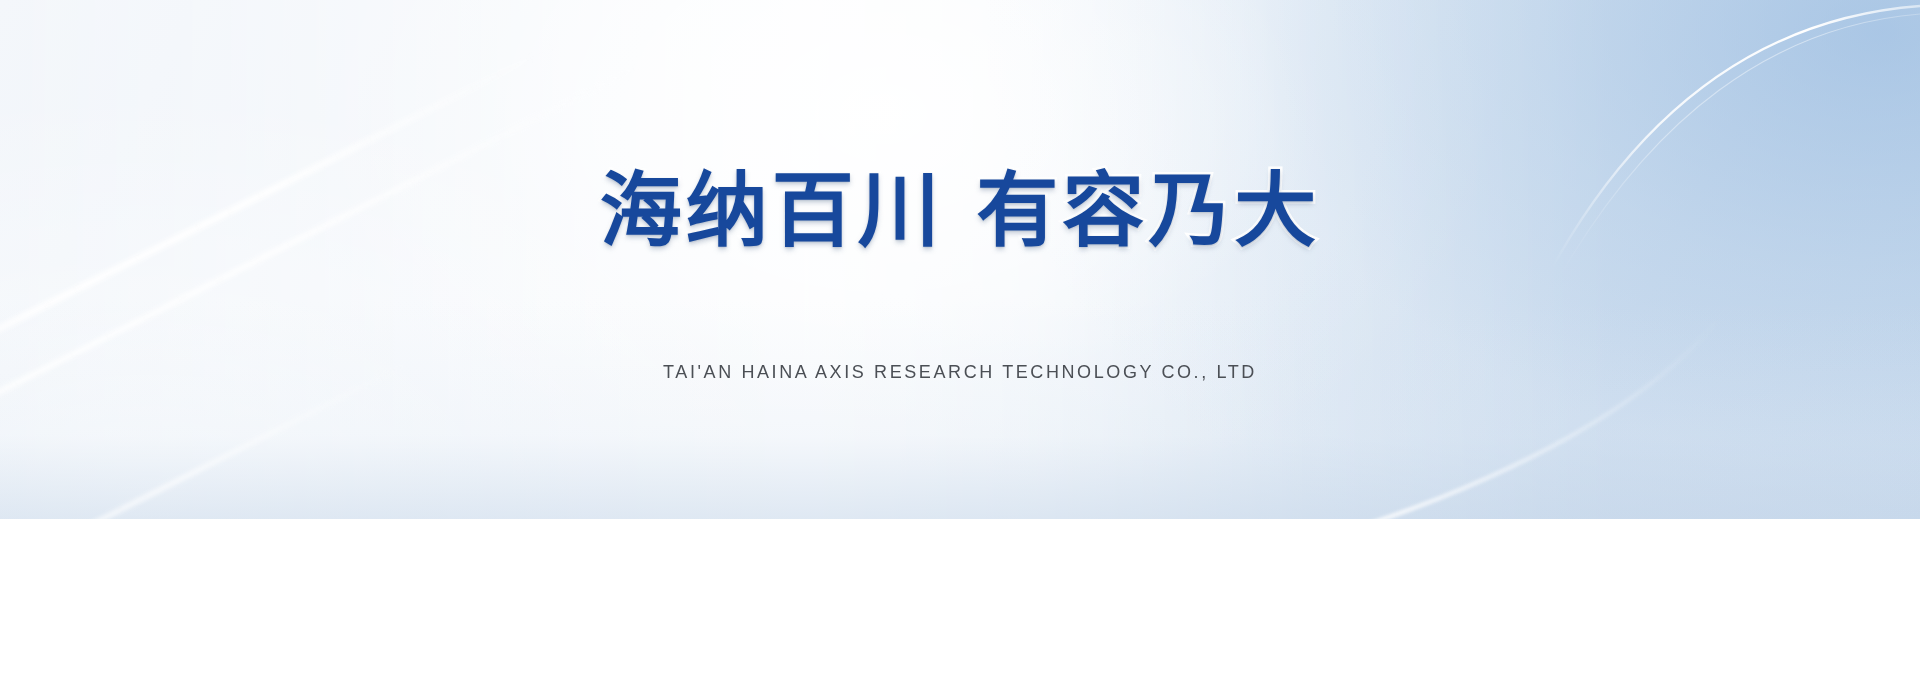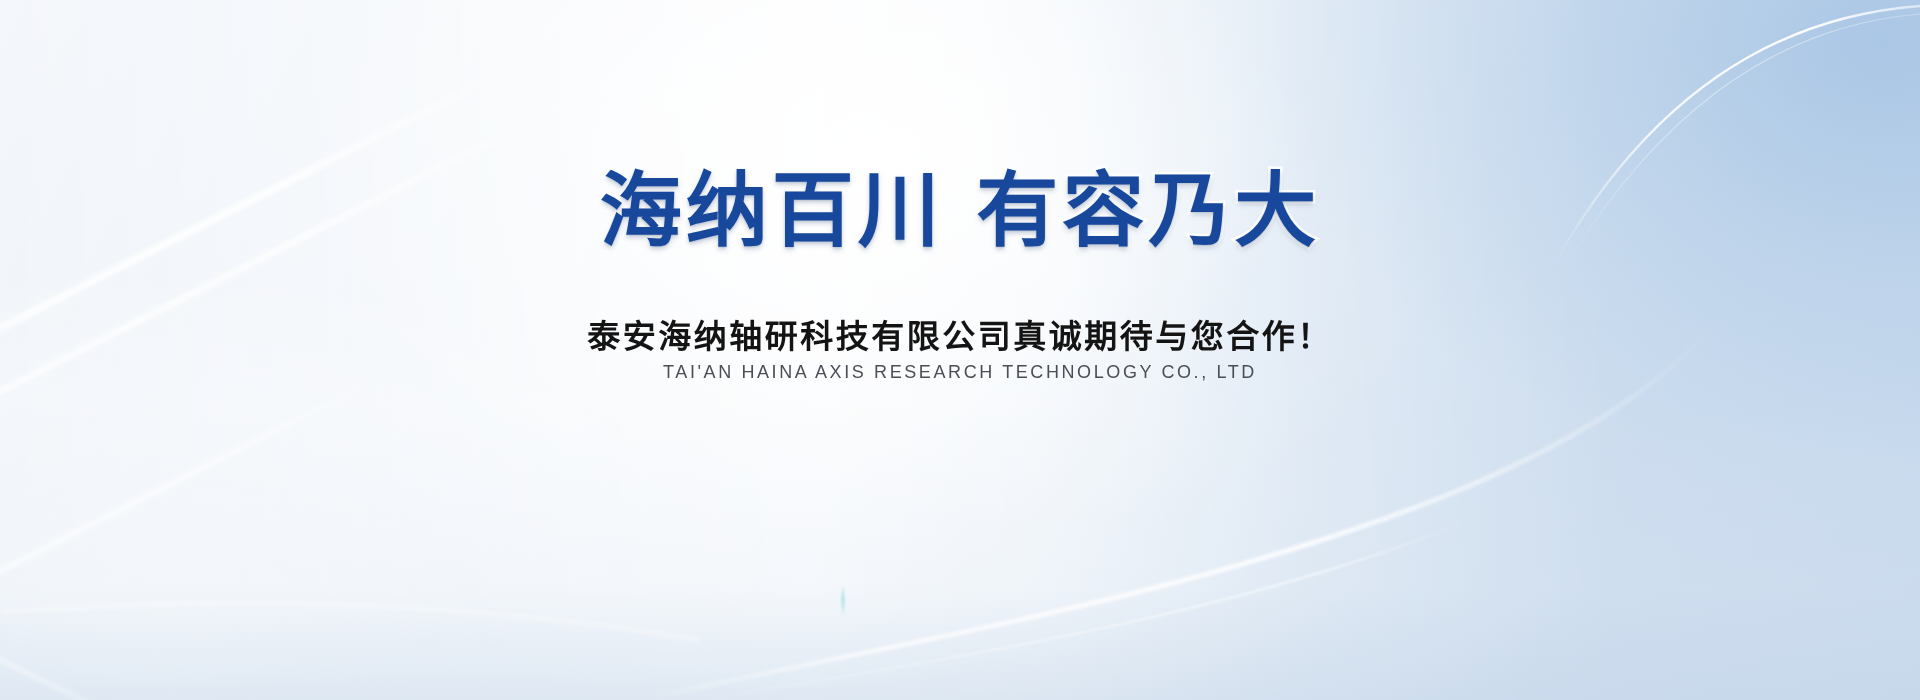--- a/index.html
+++ b/index.html
@@ -5,21 +5,21 @@
 <style>
   html, body {
     margin: 0;
     padding: 0;
     background: #ffffff;
   }
 
   #banner {
     position: relative;
     width: 1920px;
-    height: 700px;
+    height: 519px;
     overflow: hidden;
     font-family: "Liberation Sans", "DejaVu Sans", sans-serif;
     
     background:
       linear-gradient(118deg,
         #f4f7fb 0%,
         #eef3f9 18%,
         #e7eef7 34%,
         #dfe9f4 50%,
         #d6e3f1 66%,
@@ -237,18 +237,17 @@
     <path d="M640 700 C880 646, 1180 600, 1440 498 C1560 450, 1660 390, 1720 318" fill="none" stroke="url(#swooshFade)" stroke-width="5" opacity="0.9" style="filter: blur(1.6px);"></path>
     <path d="M700 700 C940 660, 1230 618, 1470 520" fill="none" stroke="url(#swooshFade2)" stroke-width="2.2" opacity="0.7" style="filter: blur(1px);"></path>
 
     <path d="M0 612 C220 596, 470 600, 700 640" fill="none" stroke="#ffffff" stroke-width="3" opacity="0.5" style="filter: blur(2px);"></path>
   </svg>
 
   <div class="content">
 
     <h1 class="headline">海纳百川 有容乃大</h1>
 
-    <p class="subtitle-cn">泰安海纳轴研科技有限公司真诚期待与您合作！</p>
 
     <p class="subtitle-en">TAI'AN HAINA AXIS RESEARCH TECHNOLOGY CO., LTD</p>
 
   </div>
 </div>
 
 </body></html>

